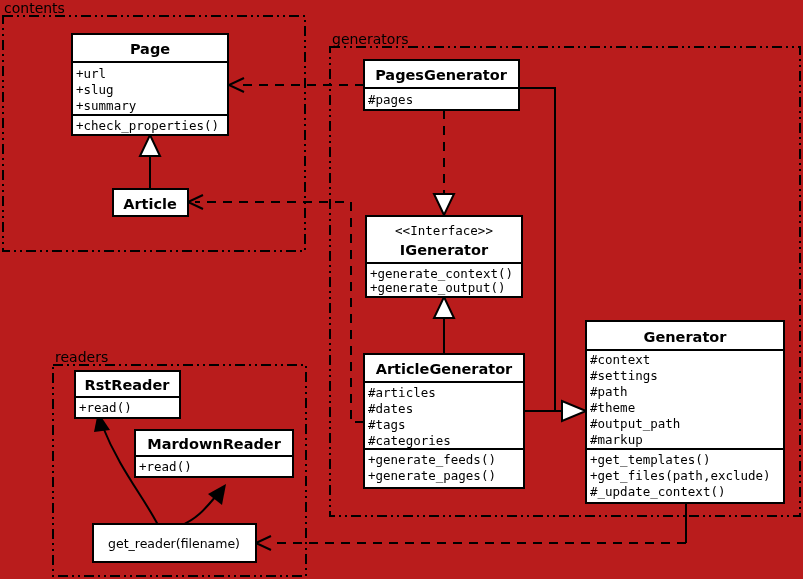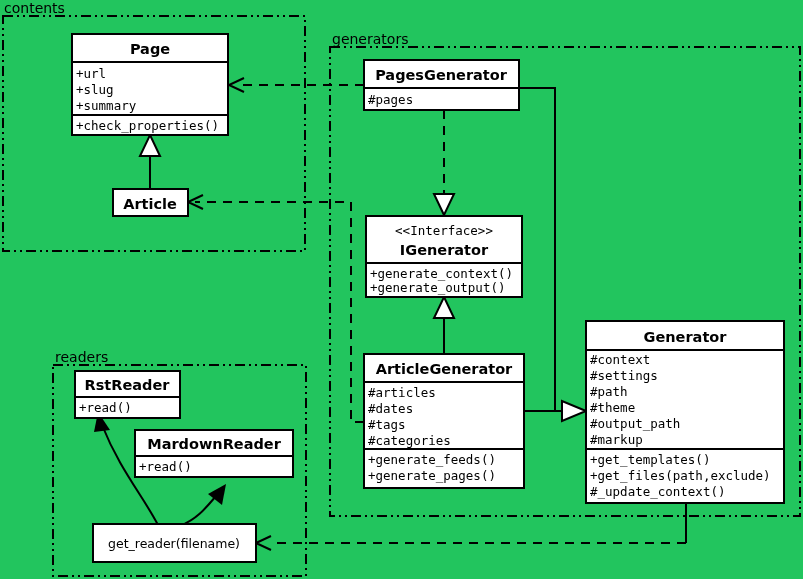--- a/index.html
+++ b/index.html
@@ -4,21 +4,21 @@
 <style>
   html, body {
     margin: 0;
     padding: 0;
     background: #ffffff;
   }
   #diagram-root {
     position: relative;
     width: 803px;
     height: 579px;
-    background: #22c55e;
+    background: #b91c1c;
     font-family: "DejaVu Sans", sans-serif;
     overflow: hidden;
   }
   svg#uml {
     position: absolute;
     left: 0;
     top: 0;
     width: 803px;
     height: 579px;
   }

